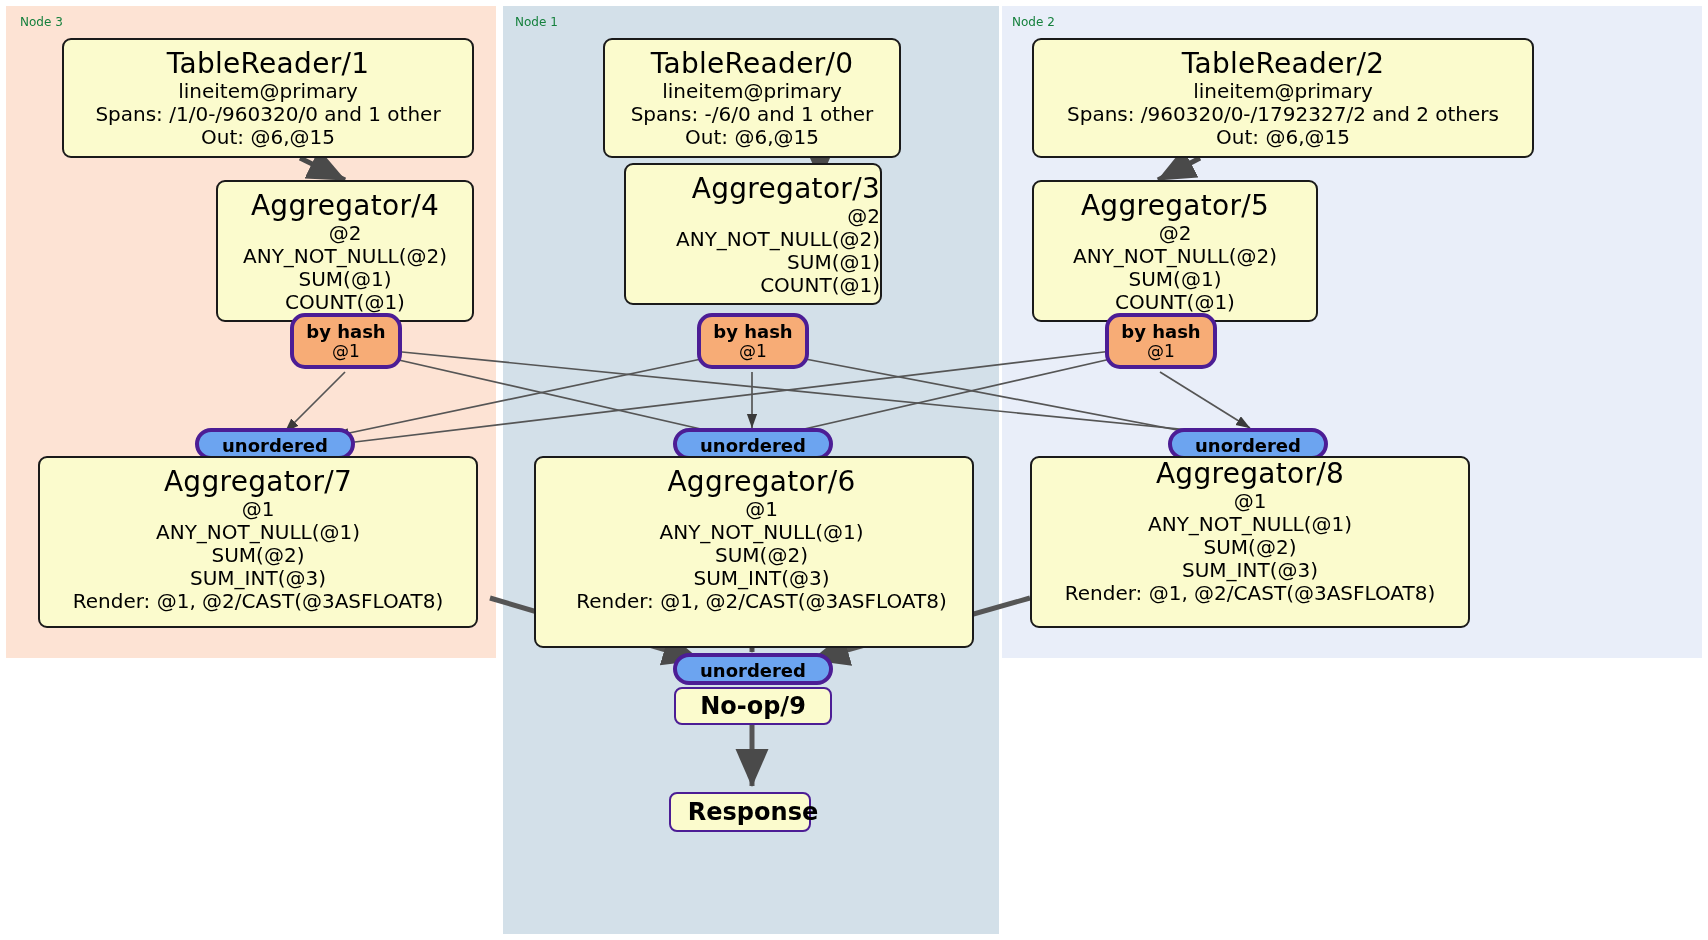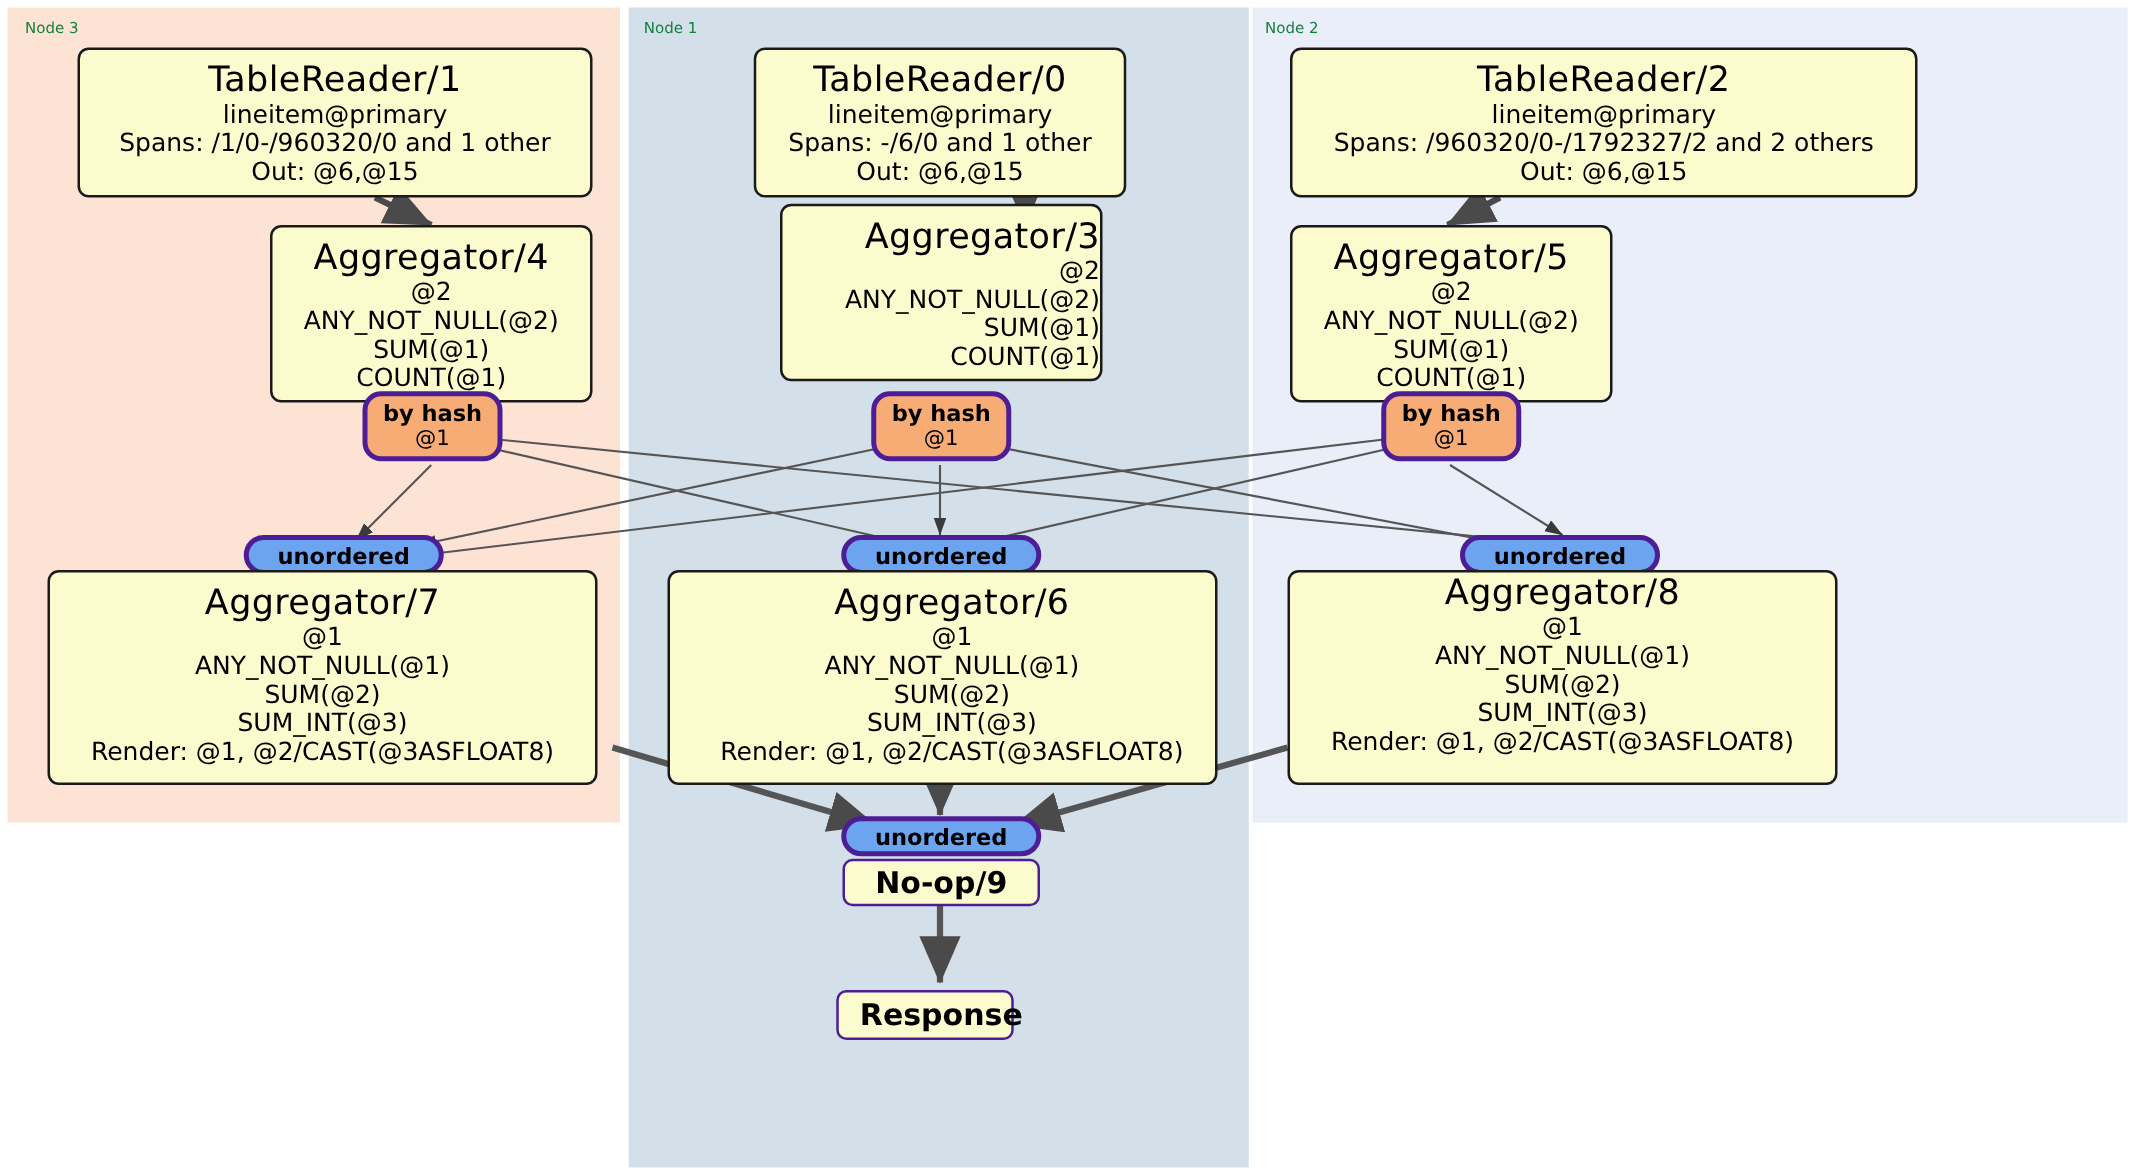--- a/index.html
+++ b/index.html
@@ -108,21 +108,21 @@
   </div>
 
   <div class="pnode" style="left:624px;top:163px;width:258px;height:142px;padding-top:8px;text-align:right;">
     <div class="title">Aggregator/3</div>
     <div class="line">@2</div>
     <div class="line">ANY_NOT_NULL(@2)</div>
     <div class="line">SUM(@1)</div>
     <div class="line">COUNT(@1)</div>
   </div>
 
-  <div class="pnode" style="left:1032px;top:180px;width:258px;height:142px;padding-top:8px;">
+  <div class="pnode" style="left:1032px;top:180px;width:286px;height:142px;padding-top:8px;">
     <div class="title">Aggregator/5</div>
     <div class="line">@2</div>
     <div class="line">ANY_NOT_NULL(@2)</div>
     <div class="line">SUM(@1)</div>
     <div class="line">COUNT(@1)</div>
   </div>
 
   <div class="pill hash" style="left:290px;top:313px;width:112px;height:56px;padding-top:5px;">
     <div class="t1">by hash</div>
     <div class="t2">@1</div>
@@ -148,21 +148,21 @@
 
   <div class="pnode" style="left:38px;top:456px;width:440px;height:172px;padding-top:8px;">
     <div class="title">Aggregator/7</div>
     <div class="line">@1</div>
     <div class="line">ANY_NOT_NULL(@1)</div>
     <div class="line">SUM(@2)</div>
     <div class="line">SUM_INT(@3)</div>
     <div class="line">Render: @1, @2/CAST(@3ASFLOAT8)</div>
   </div>
 
-  <div class="pnode" style="left:534px;top:456px;width:440px;height:172px;padding-top:8px;padding-left:15px;">
+  <div class="pnode" style="left:534px;top:456px;width:440px;height:192px;padding-top:8px;padding-left:15px;">
     <div class="title">Aggregator/6</div>
     <div class="line">@1</div>
     <div class="line">ANY_NOT_NULL(@1)</div>
     <div class="line">SUM(@2)</div>
     <div class="line">SUM_INT(@3)</div>
     <div class="line">Render: @1, @2/CAST(@3ASFLOAT8)</div>
   </div>
 
   <div class="pnode" style="left:1030px;top:456px;width:440px;height:172px;padding-top:0;">
     <div class="title">Aggregator/8</div>

